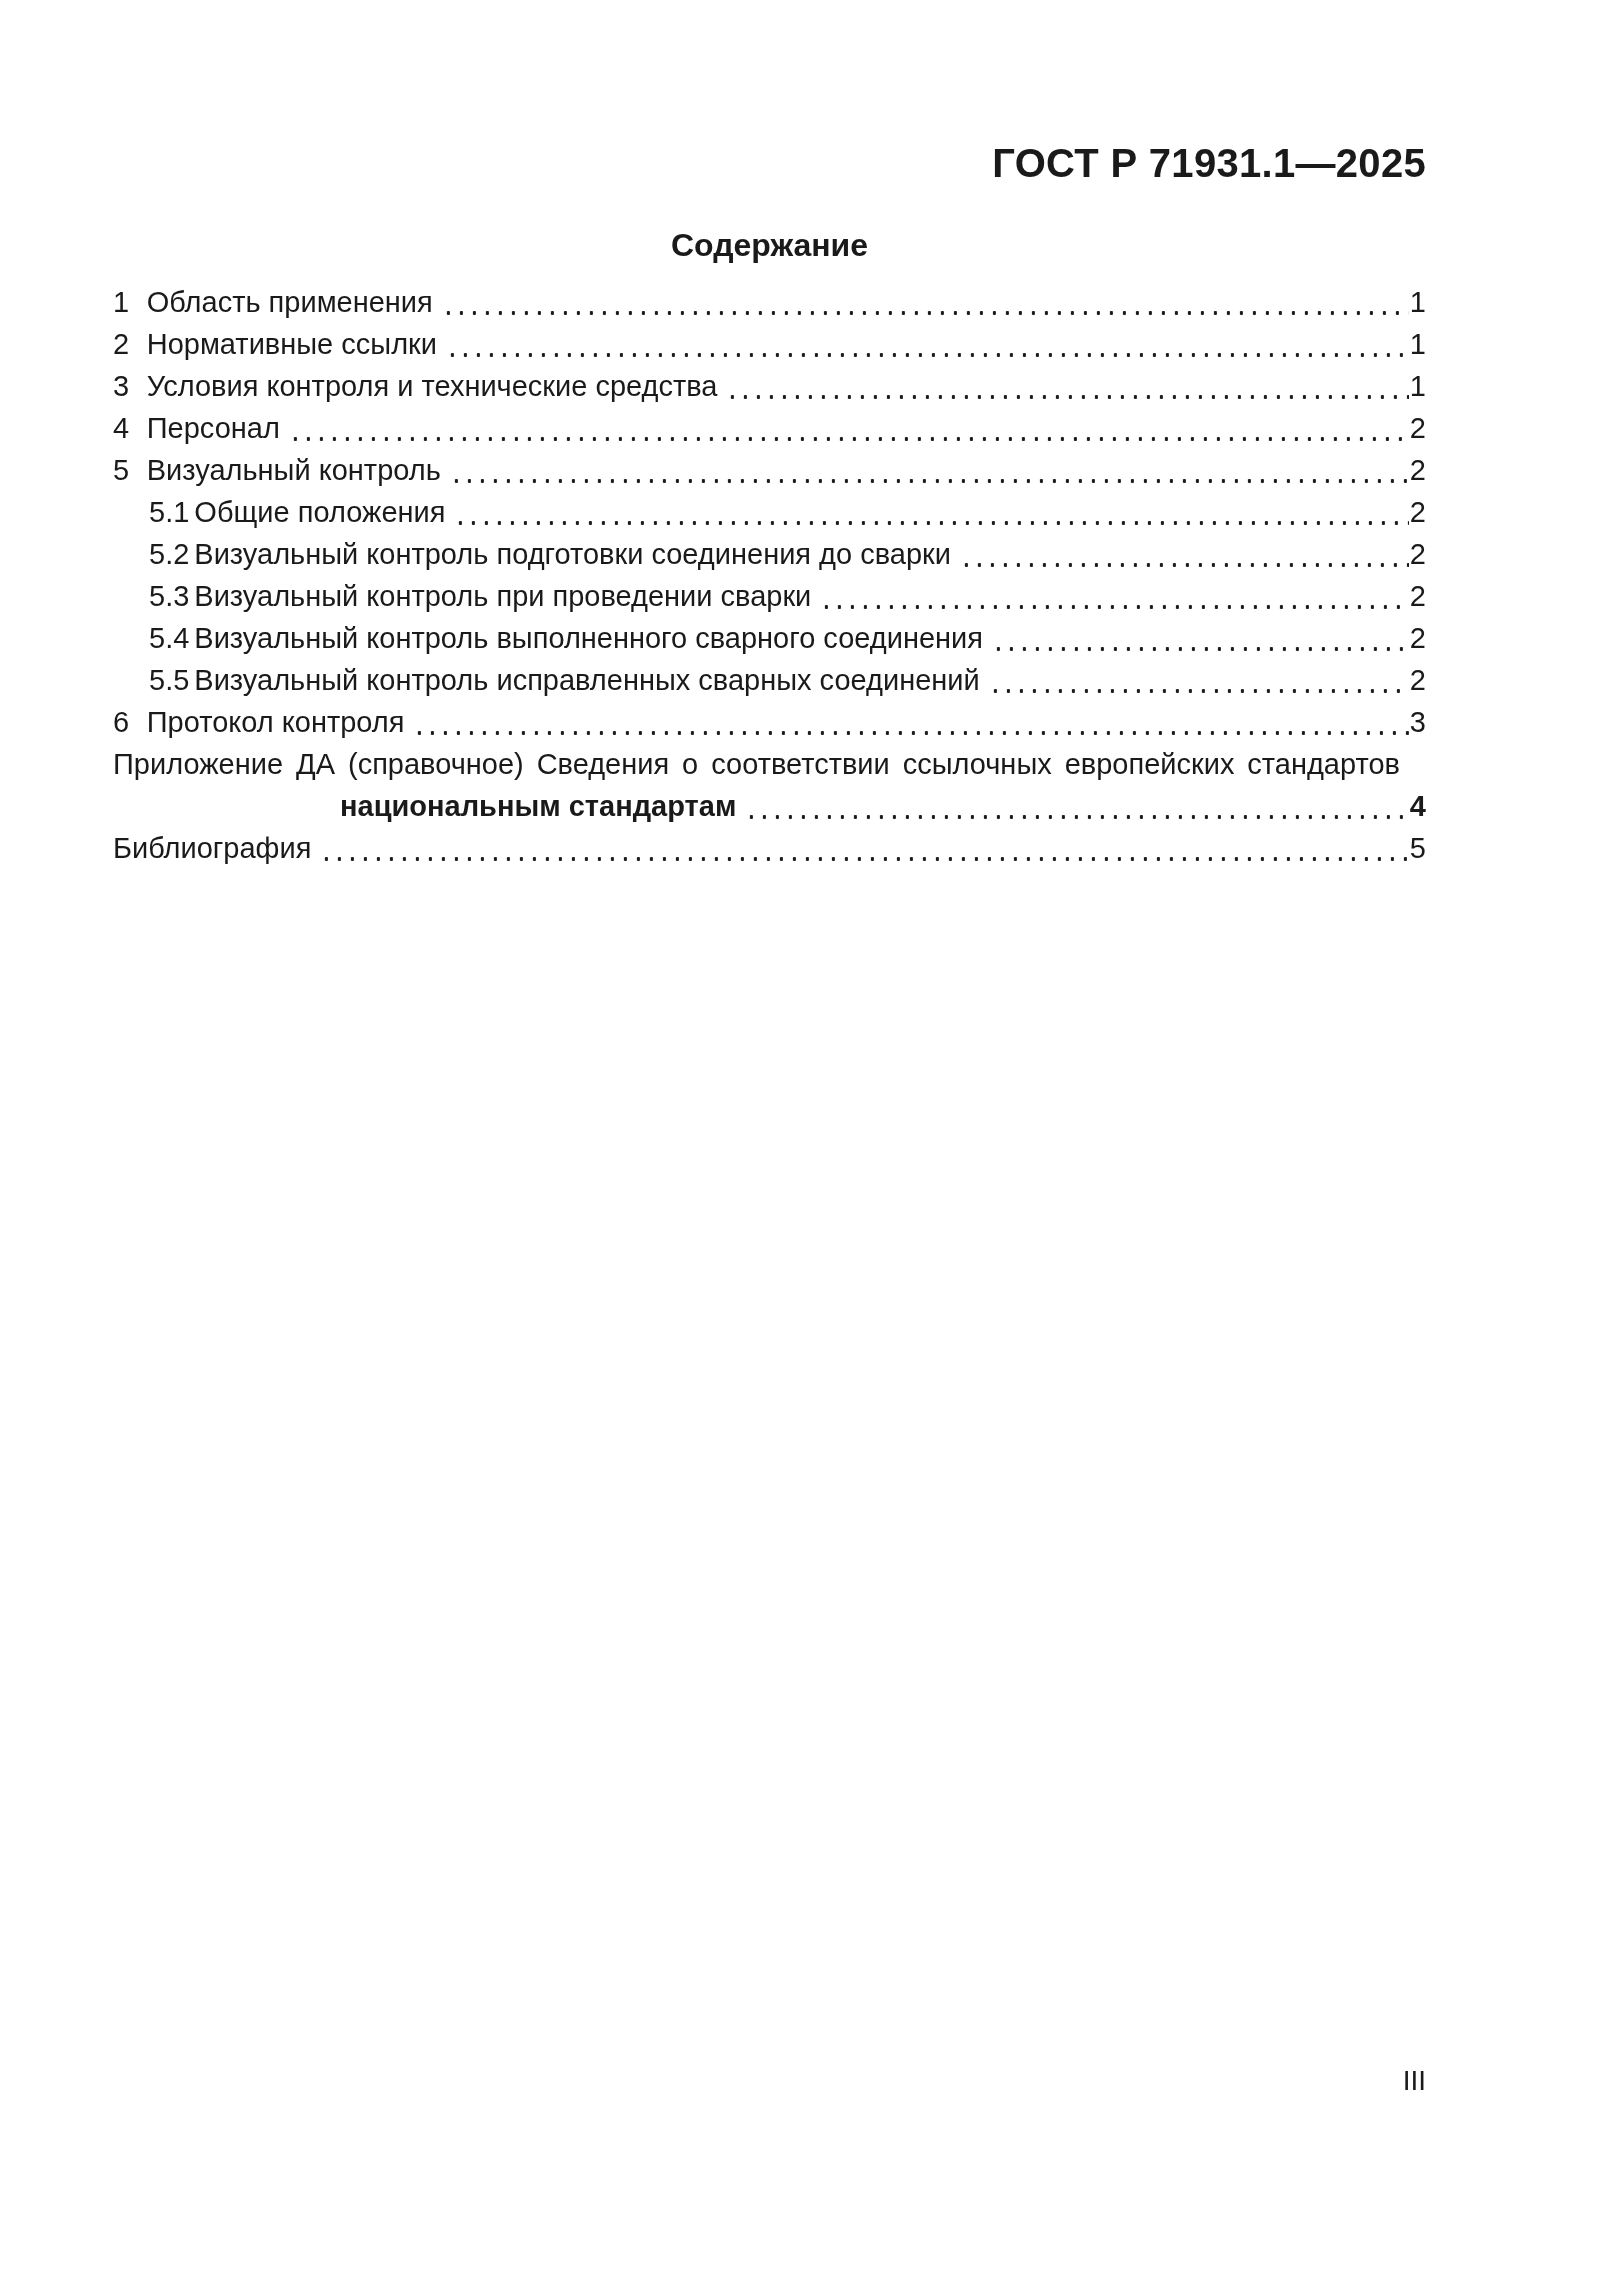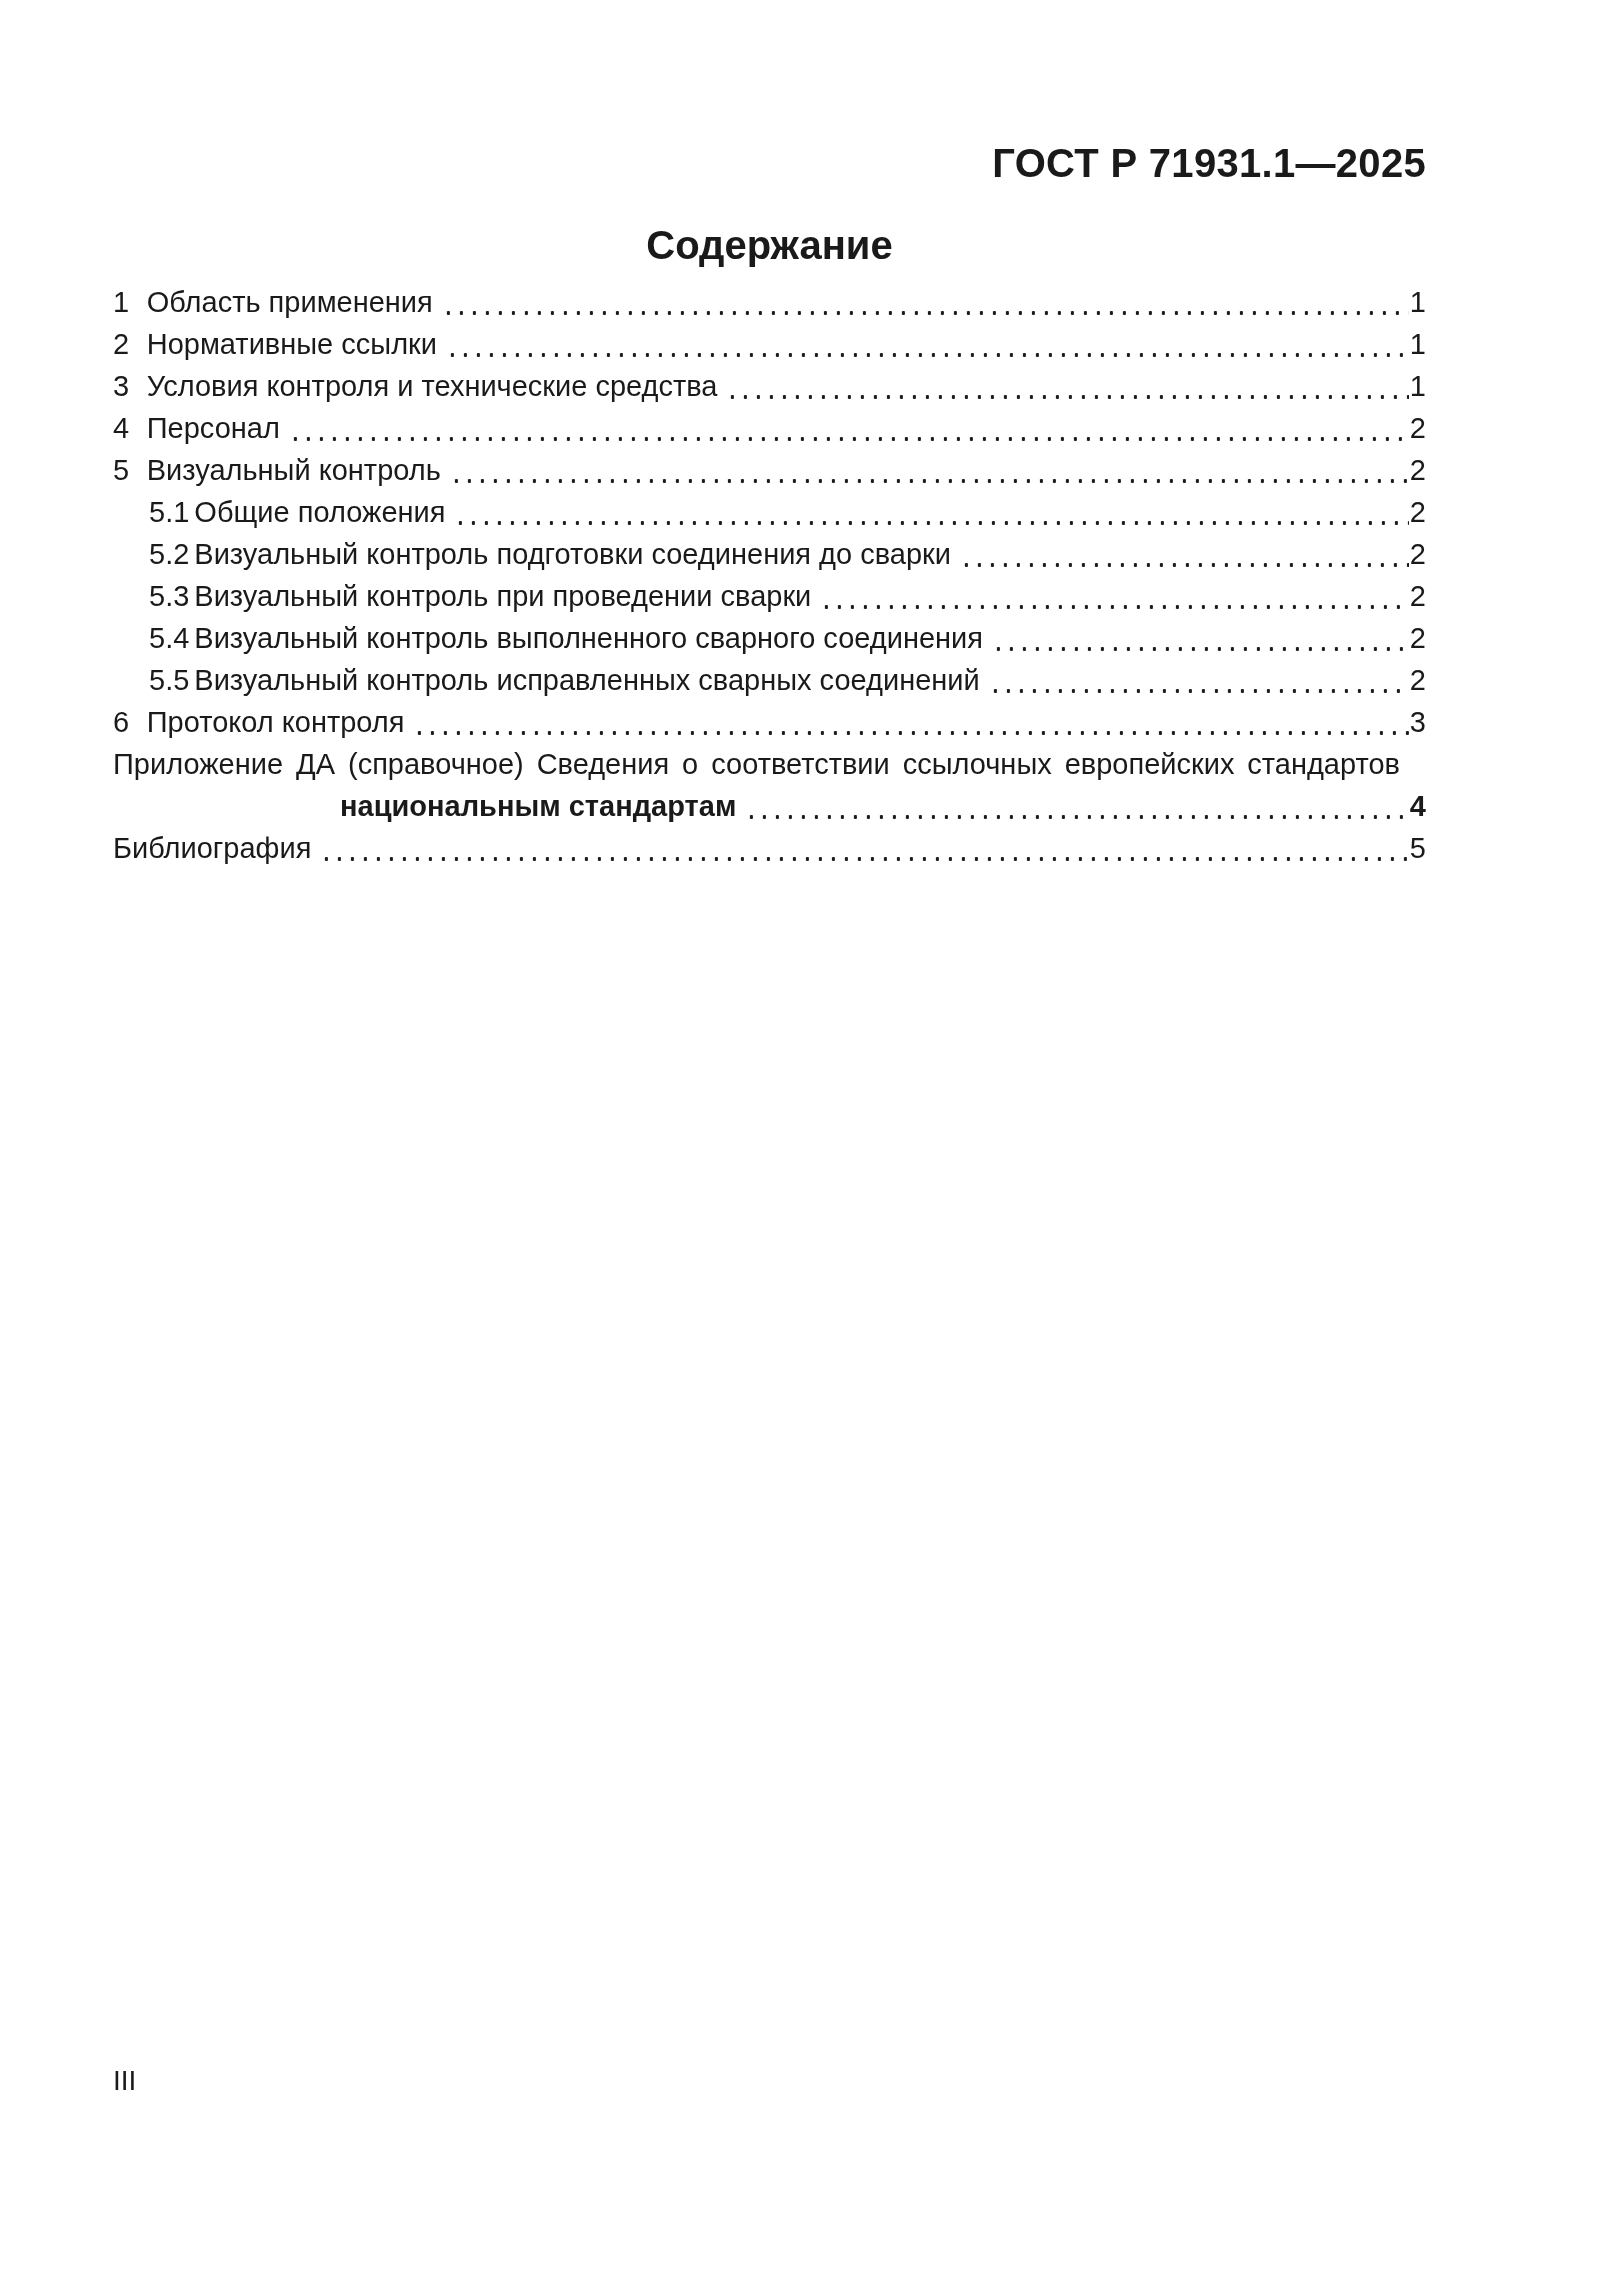--- a/index.html
+++ b/index.html
@@ -26,21 +26,21 @@
     font-weight: bold;
     line-height: 33px;
     letter-spacing: 0.3px;
   }
   .doc-title {
     position: absolute;
     top: 226px;
     left: 113px;
     width: 1313px;
     text-align: center;
-    font-size: 40px;
+    font-size: 32px;
     font-weight: bold;
     line-height: 39px;
   }
   .toc {
     position: absolute;
     top: 281px;
     left: 113px;
     width: 1313px;
     font-size: 29px;
   }
@@ -70,20 +70,21 @@
     flex: 0 0 auto;
     text-align: right;
   }
   .spread { word-spacing: 4.9px; }
   .cont { padding-left: 227px; font-weight: bold; }
   .page-footer {
     position: absolute;
     top: 2066px;
     left: 113px;
     width: 1313px;
+    text-align: right;
     font-size: 28px;
     line-height: 29px;
   }
 </style>
 </head>
 <body>
 
 <div class="sheet">
 
   <div class="doc-header">ГОСТ Р 71931.1—2025</div>

